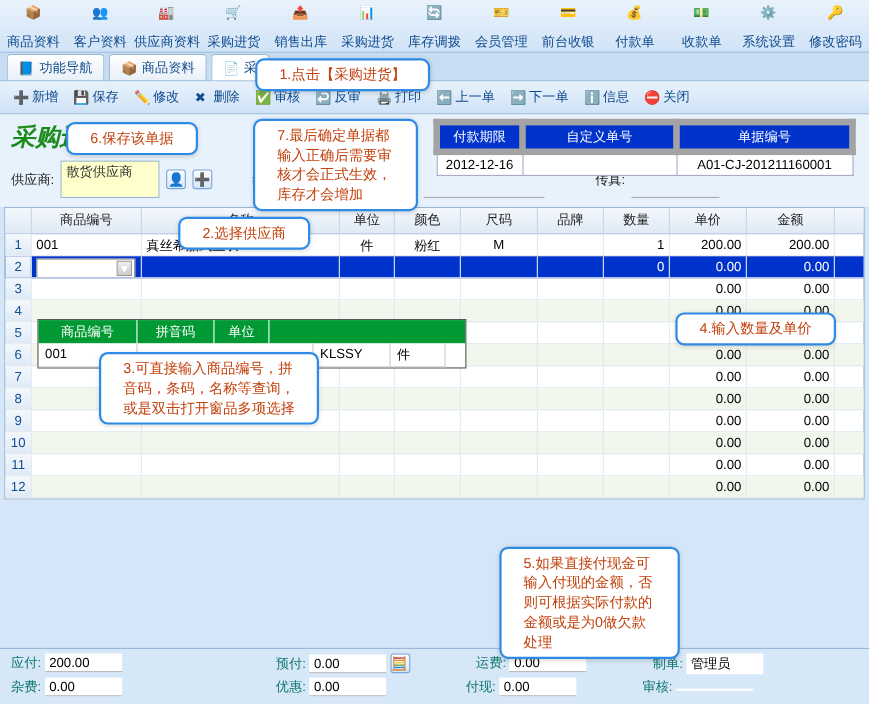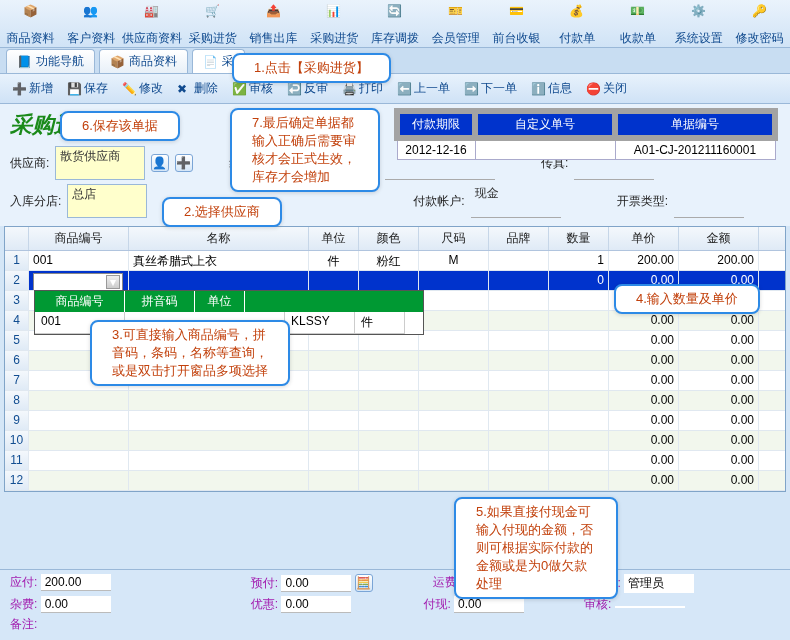--- a/index.html
+++ b/index.html
@@ -60,21 +60,21 @@
 .dd-head div { border-right: 1px solid #fff; padding: 2px 6px; text-align: center; }
 .dd-row { display: flex; }
 .dd-row div { border-right: 1px solid #ccc; border-bottom: 1px solid #ccc; padding: 2px 6px; }
 
 
 .callout { position: absolute; background: #fff; border: 2px solid #2d8ae6; border-radius: 8px; padding: 4px 20px; color: #c2410c; font-size: 13px; z-index: 20; box-shadow: 0 1px 4px rgba(0,0,0,.15); }
 
 
 .footer { position: absolute; bottom: 0; left: 0; right: 0; background: #d6e7f8; border-top: 1px solid #9ab8d8; padding: 4px 10px; }
 .footer .frow { display: flex; gap: 20px; margin-bottom: 3px; }
-.footer label { color: #a21caf; }
+.footer label { color: #0f766e; }
 .footer .fval { background: #fff; border: none; border-bottom: 1px solid #bbb; padding: 1px 4px; min-width: 70px; display: inline-block; }
 
 .sel-combo { background:#fff; border:1px solid #888; width:90px; height:18px; display:inline-flex; align-items:center; justify-content:flex-end; padding-right:2px;}
 .sel-combo .arrow{ width:14px;height:14px; background:linear-gradient(#eee,#ccc); border:1px solid #999; display:flex;align-items:center;justify-content:center;}
 </style>
 </head>
 <body>
 
 <div class="main-menu" id="mainmenu">
     <div class="mitem"><span class="ico">📦</span><span>商品资料</span></div>
@@ -174,28 +174,20 @@
     <div class="pickbtn">
         <span>➕</span>
       </div>
     <label style="margin-left:30px">经办人:</label>
     <label style="margin-left:77px">电话:</label>
     <div class="inp" style="width:110px;border:none;border-bottom:1px solid #aaa;background:transparent"></div>
     <label style="margin-left:40px">传真:</label>
     <div class="inp" style="width:80px;border:none;border-bottom:1px solid #aaa;background:transparent"></div>
   </div>
 
-  <div class="form-row">
-    <label>入库分店:</label>
-    <div class="inp yellow" style="width:80px">总店</div>
-    <label style="margin-left:260px">付款帐户:</label>
-    <div class="inp" style="width:90px;border:none;border-bottom:1px solid #aaa;background:transparent">现金</div>
-    <label style="margin-left:50px">开票类型:</label>
-    <div class="inp" style="width:70px;border:none;border-bottom:1px solid #aaa;background:transparent"></div>
-  </div>
 </div>
 
 <div class="grid-wrap">
   <div class="grid-head">
     <div class="gh rownum"></div>
     <div class="gh c-code">商品编号</div>
     <div class="gh c-name">名称</div>
     <div class="gh c-unit">单位</div>
     <div class="gh c-color">颜色</div>
     <div class="gh c-size">尺码</div>
@@ -382,16 +374,13 @@
     <span style="margin-left:120px"><label>预付:</label> <span class="fval">0.00</span> <span class="pickbtn">🧮</span></span>
     <span style="margin-left:40px"><label>运费:</label> <span class="fval">0.00</span></span>
     <span style="margin-left:40px"><label>制单:</label> <span class="fval" style="border:none">管理员</span></span>
   </div>
   <div class="frow">
     <span><label>杂费:</label> <span class="fval">0.00</span></span>
     <span style="margin-left:120px"><label>优惠:</label> <span class="fval">0.00</span></span>
     <span style="margin-left:52px"><label>付现:</label> <span class="fval">0.00</span></span>
     <span style="margin-left:40px"><label>审核:</label> <span class="fval" style="border:none"></span></span>
   </div>
-  <div class="frow">
-    <label>备注:</label>
-  </div>
 </div>
 
 </body></html>

